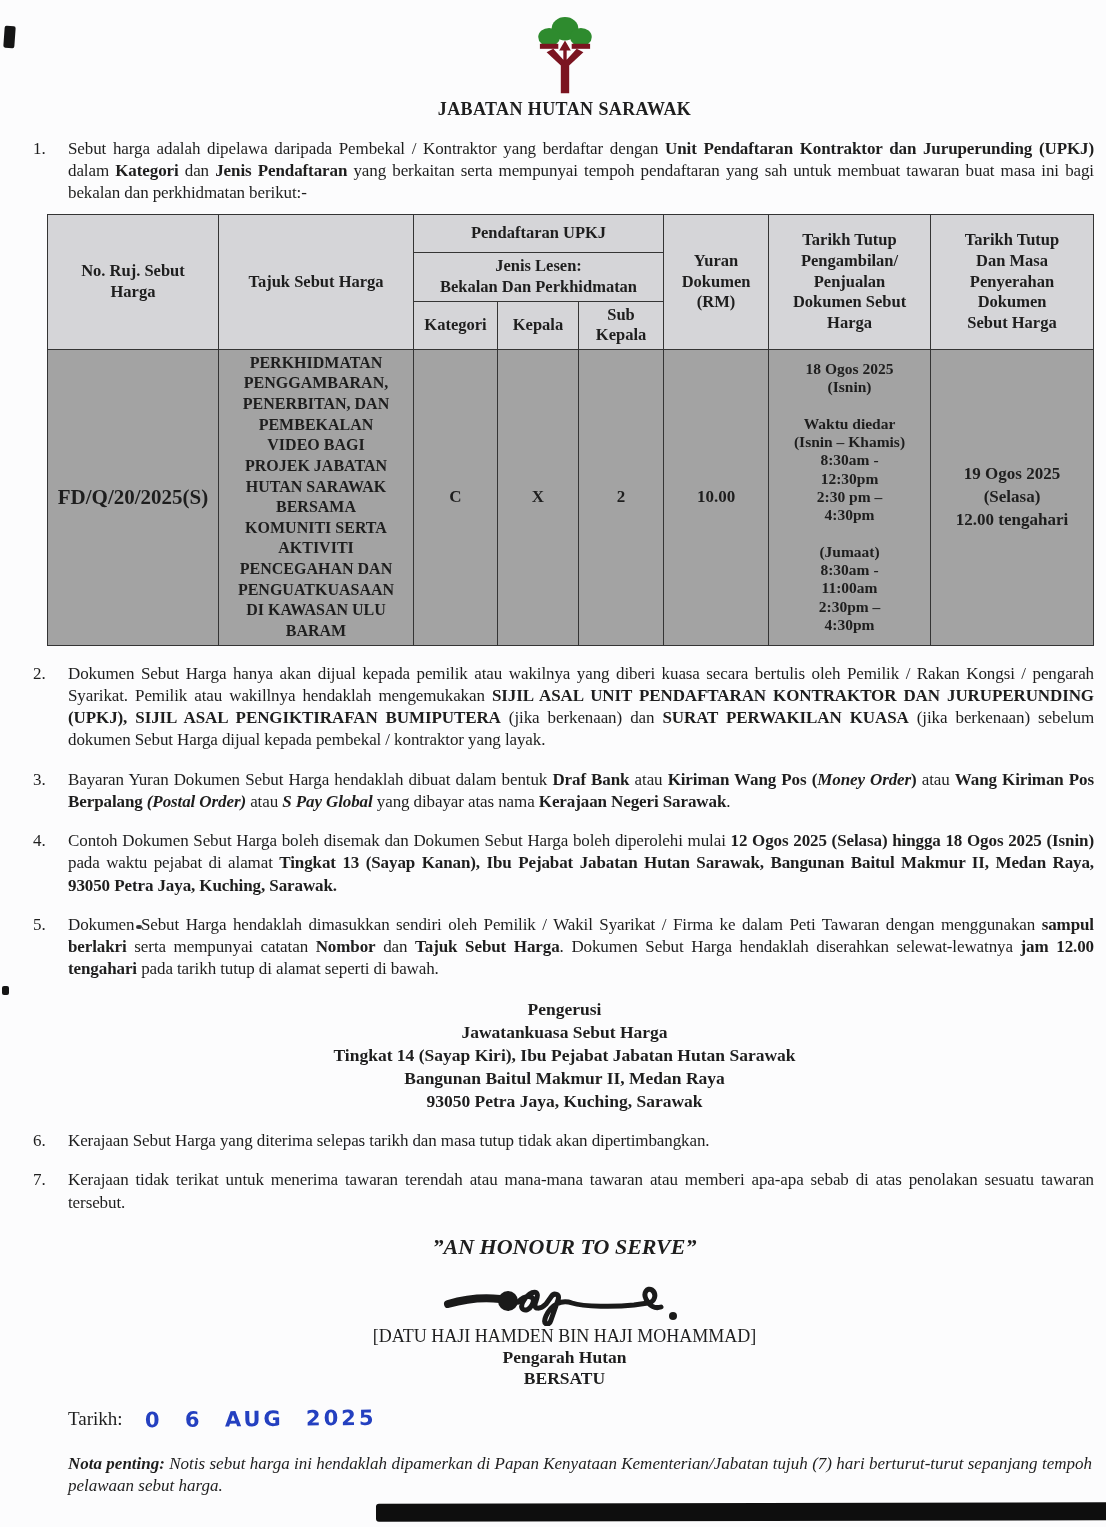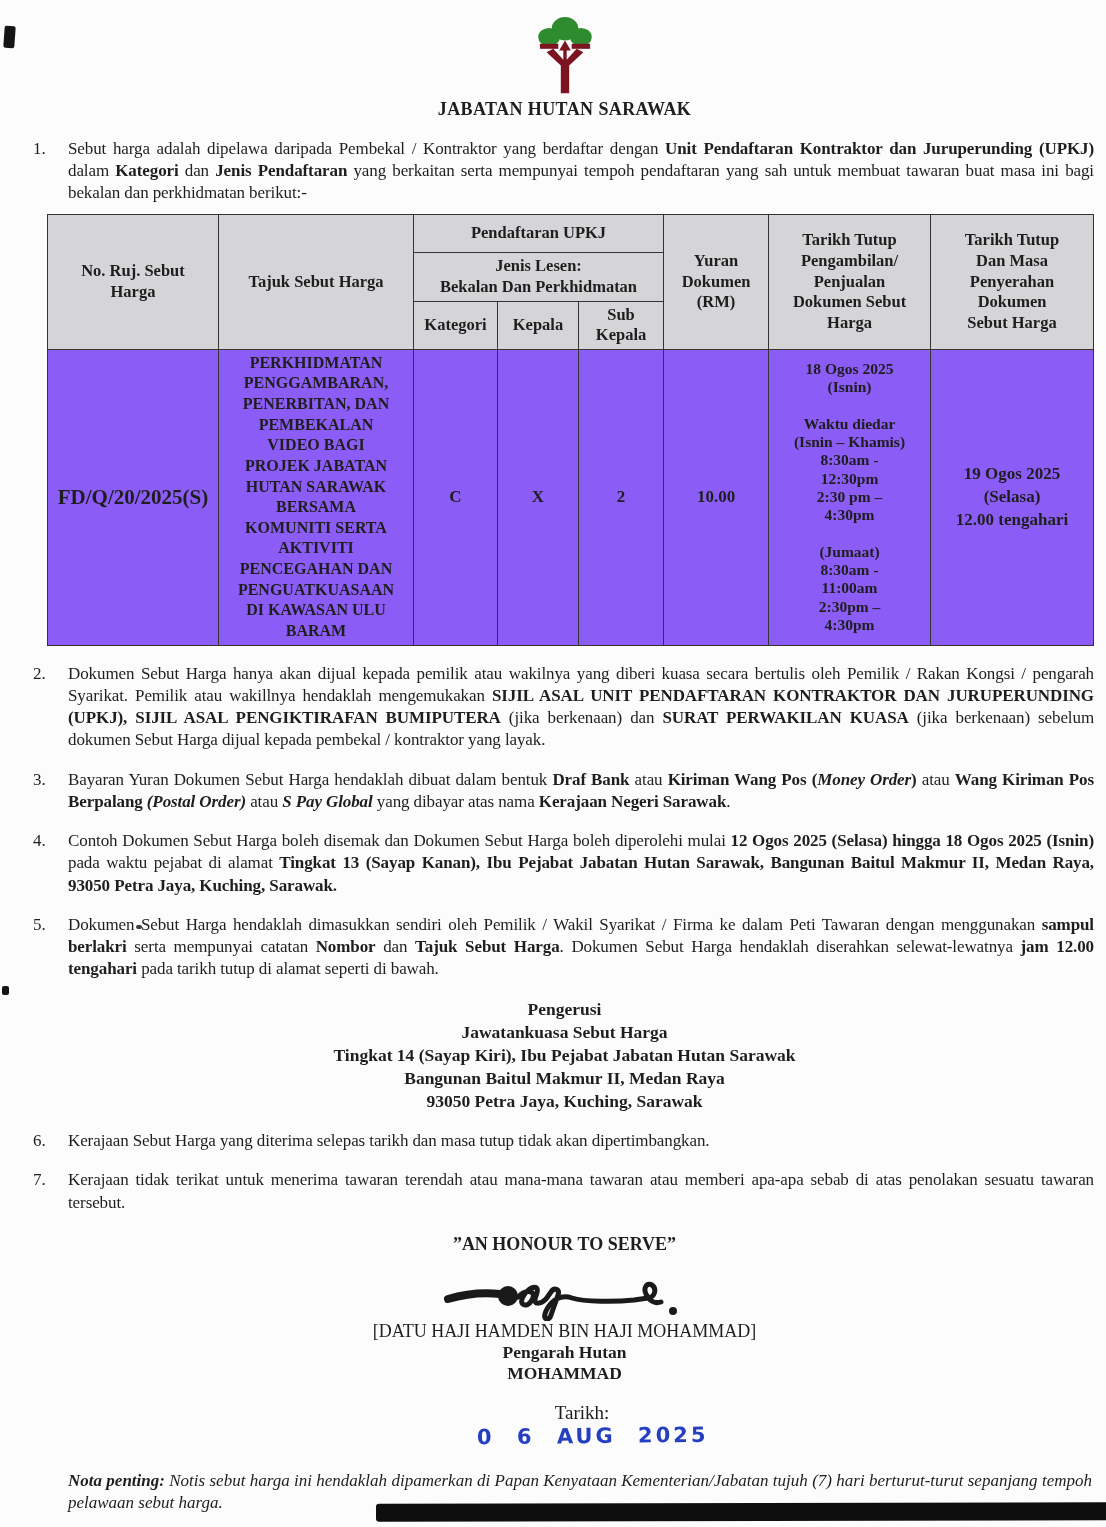--- a/index.html
+++ b/index.html
@@ -21,45 +21,45 @@
   .item .num{width:35px;flex:0 0 35px;}
   .item .body{flex:1;text-align:justify;padding-right:2px;letter-spacing:-0.1px;}
 
   
   table.tender{border-collapse:collapse;margin:10px 0 2px 14px;width:1046px;table-layout:fixed;}
   table.tender th, table.tender td{
     border:1.5px solid #343434;text-align:center;vertical-align:middle;
     font-weight:bold;padding:3px 4px;box-sizing:border-box;
   }
   table.tender th{background:#d5d5d8;font-size:16.5px;line-height:1.25;}
-  table.tender td{background:#8b5cf6;}
+  table.tender td{background:#a3a3a3;}
   .cell-ref{font-size:21px;}
   .cell-title{font-size:16px;line-height:1.29;}
   .cell-letter{font-size:17px;}
   .cell-fee{font-size:17px;}
   .cell-sale{font-size:15.5px;line-height:1.18;}
   .cell-submit{font-size:17px;line-height:1.35;}
   tr.hrow1 th{height:38px;}
   tr.hrow2 th{height:46px;}
   tr.hrow3 th{height:34px;}
   tr.brow td{height:288px;}
 
   
   .address-block{text-align:center;font-weight:bold;font-size:17.5px;line-height:1.32;margin-top:17px;}
   .motto{text-align:center;margin-top:20px;}
   .motto-line1{font-weight:bold;font-size:18.5px;word-spacing:9px;letter-spacing:.4px;}
-  .motto-line2{font-weight:bold;font-size:18px;margin-top:4px;}
+  .motto-line2{font-weight:bold;font-style:italic;font-size:22px;margin-top:4px;}
   .sign-block{text-align:center;margin-top:4px;}
   .signature{display:inline-block;line-height:0;}
   .signatory-name{font-weight:normal;font-size:18px;margin-top:-4px;}
   .signatory-title{font-weight:bold;font-size:17.5px;}
   .signatory-region{font-weight:bold;font-size:17.5px;}
 
   
-  .date-row{margin-top:18px;margin-left:35px;display:flex;align-items:center;flex-direction:column;}
+  .date-row{margin-top:18px;margin-left:35px;display:flex;align-items:center;}
   .date-label{font-size:19px;}
   .date-stamp{
     font-family:"DejaVu Sans", sans-serif;font-weight:bold;
     color:#2440c0;font-size:21px;letter-spacing:3px;word-spacing:12px;
     margin-left:22px;transform:rotate(-0.6deg);
   }
 
   
   .note{margin-top:22px;margin-left:35px;margin-right:4px;font-size:17px;line-height:1.32;text-align:justify;}
 
@@ -171,21 +171,21 @@
     <span class="signature">
       <svg width="250" height="62" viewBox="0 0 250 62">
         <path d="M8,40 C25,35 42,33 60,35" stroke="#1a1a1a" stroke-width="8" fill="none" stroke-linecap="round"></path>
         <circle cx="68" cy="37" r="10" fill="#1a1a1a"></circle>
         <path d="M78,38 c9,-9 19,-6 14,3 c-5,9 -15,5 -8,-5 c7,-10 17,-11 12,1 c-4,10 5,8 10,3 l5,-7 c3,-5 9,-3 7,3 l-7,20 c-2,7 -9,5 -5,-4 c5,-11 15,-17 26,-13 c12,4 44,4 62,2 l14,-2 c7,-1 9,-9 4,-13 c-5,-3 -9,3 -6,9 c3,7 9,10 15,8" stroke="#1a1a1a" stroke-width="5" fill="none" stroke-linecap="round" stroke-linejoin="round"></path>
         <circle cx="233" cy="52" r="4" fill="#1a1a1a"></circle>
       </svg>
     </span>
     <div class="signatory-name">[DATU HAJI HAMDEN BIN HAJI MOHAMMAD]</div>
     <div class="signatory-title">Pengarah Hutan</div>
-    <div class="signatory-region">MOHAMMAD</div>
+    <div class="signatory-region">BERSATU</div>
   </div>
 
   <div class="date-row">
     <span class="date-label">Tarikh:</span>
     <span class="date-stamp">0 6  AUG  2025</span>
   </div>
 
   <div class="note"><span style="font-weight: bold; font-style: italic;">Nota penting:</span><span style="font-style: italic;">  Notis sebut harga ini hendaklah dipamerkan di Papan Kenyataan Kementerian/Jabatan tujuh (7) hari berturut-turut sepanjang tempoh pelawaan sebut harga.</span></div>
 
 </div>

